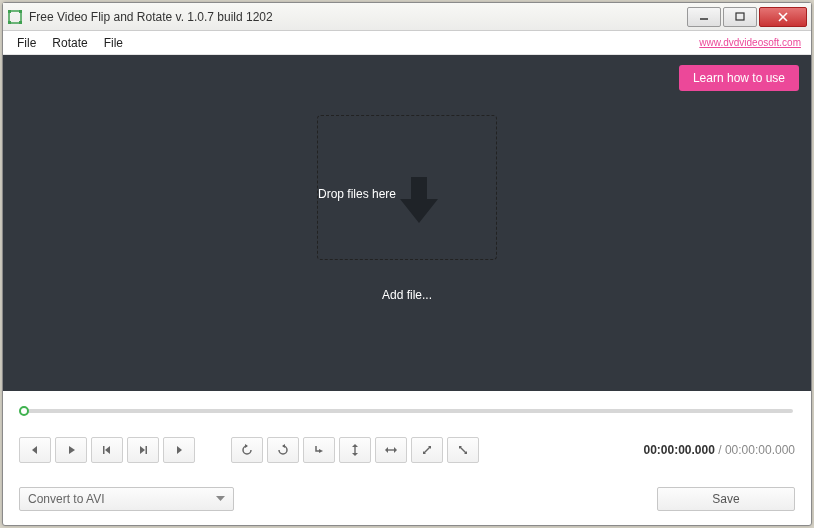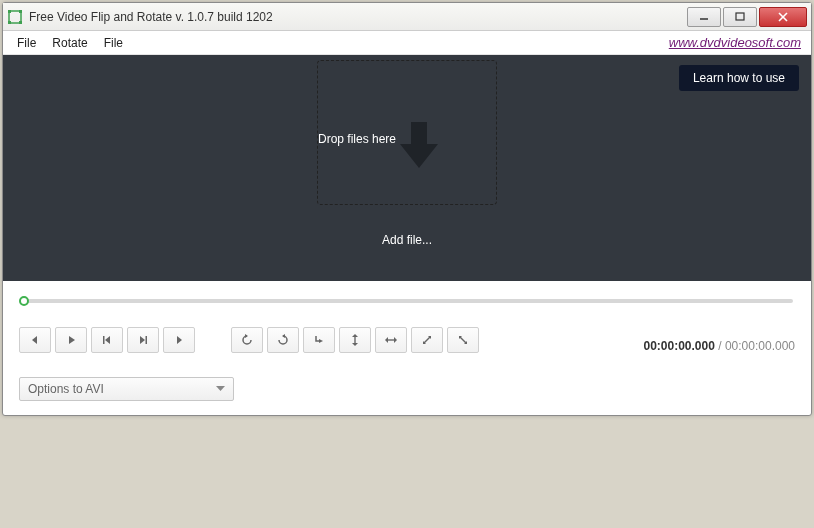--- a/index.html
+++ b/index.html
@@ -1,37 +1,37 @@
 <!DOCTYPE html>
 <html><head>
 <meta charset="utf-8">
 <style>
   * { box-sizing: border-box; margin: 0; padding: 0; }
   body { font-family: "Segoe UI", Tahoma, sans-serif; font-size: 12px; background: #d8d4c8; width: 814px; height: 528px; overflow: hidden; }
-  .window { width: 810px; height: 414px; margin: 2px; background: #fff; border: 1px solid #8a8a8a; border-radius: 3px; display: flex; flex-direction: column; box-shadow: 0 0 4px rgba(0,0,0,0.2); }
+  .window { width: 810px; height: 524px; margin: 2px; background: #fff; border: 1px solid #8a8a8a; border-radius: 3px; display: flex; flex-direction: column; box-shadow: 0 0 4px rgba(0,0,0,0.2); }
   .titlebar { height: 28px; background: linear-gradient(#f8f8f5, #ececea); display: flex; align-items: center; padding: 0 4px; border-bottom: 1px solid #ccc; }
   .titlebar .app-icon { width: 16px; height: 16px; margin-right: 6px; display:flex; align-items:center; justify-content:center;}
   .titlebar .title { flex: 1; color: #333; font-size: 12px; }
   .win-controls { display: flex; gap: 2px; }
   .win-btn { width: 34px; height: 20px; border: 1px solid #999; background: linear-gradient(#f5f5f5,#e0e0e0); border-radius: 2px; display:flex; align-items:center; justify-content:center; font-size:10px; color:#333; cursor:pointer; }
   .win-btn.close { background: linear-gradient(#e57373,#c93434); border-color:#a52020; color:#fff; width: 48px;}
   .menubar { height: 24px; display:flex; align-items:center; padding: 0 6px; background:#fff; border-bottom:1px solid #e5e5e5;}
   .menubar .menu-item { padding: 3px 8px; cursor:pointer; color:#222; }
   .menubar .spacer { flex:1; }
-  .menubar .site-link { color:#701a75; text-decoration: underline; cursor:pointer; padding-right:4px; font-size:13px;font-style:italic;}
+  .menubar .site-link { color:#ec4899; text-decoration: underline; cursor:pointer; padding-right:4px; font-size:10px;}
   .preview { flex:1; background:#33383f; position:relative; display:flex; align-items:center; justify-content:center; flex-direction:column; }
-  .learn-btn { position:absolute; top:10px; right:12px; background:#0f172a; color:#fff; border:none; border-radius:3px; padding:6px 14px; font-size:12px; cursor:pointer; }
+  .learn-btn { position:absolute; top:10px; right:12px; background:#ec4899; color:#fff; border:none; border-radius:3px; padding:6px 14px; font-size:12px; cursor:pointer; }
   .dropzone { width:180px; height:145px; border:1.5px dashed #222; border-radius:4px; display:flex; flex-direction:row; align-items:center; justify-content:flex-start; padding-top:14px; color:#fff; font-size:12px; margin-top:-30px;}
   .dropzone .arrow { margin-top:14px; }
   .addfile { margin-top:28px; color:#fff; cursor:pointer; font-size:12px;}
   .timeline-area { padding: 14px 16px 8px 16px; }
   .track { position:relative; height:10px; }
   .track-line { position:absolute; left:2px; right:2px; top:4px; height:4px; background:#d7d7d7; border-radius:2px; }
   .track-handle { position:absolute; top:1px; left:0; width:10px; height:10px; border-radius:50%; background:#fff; border:2px solid #3fb24f; }
-  .controls-row { display:flex; align-items:flex-end; padding: 14px 16px 6px 16px; gap:6px; }
+  .controls-row { display:flex; align-items:center; padding: 14px 16px 6px 16px; gap:6px; }
   .btn-group { display:flex; gap:4px; }
   .ctrl-btn { width:32px; height:26px; border:1px solid #cfcfcf; background:linear-gradient(#fdfdfd,#f1f1f1); border-radius:2px; display:flex; align-items:center; justify-content:center; cursor:pointer; color:#555;}
   .controls-row .gap { width:24px; }
   .controls-row .flexfill { flex:1; }
   .time-display { font-size:12px; color:#888; }
   .time-display .current { font-weight:bold; color:#333; }
   .bottom-row { display:flex; align-items:center; padding: 18px 16px 14px 16px; gap:10px; }
   .format-select { width:215px; height:24px; border:1px solid #c7c7c7; background:linear-gradient(#fcfcfc,#efefef); border-radius:2px; display:flex; align-items:center; padding:0 8px; color:#666; font-size:12px; cursor:pointer; justify-content:space-between;}
   .save-btn { width:138px; height:24px; border:1px solid #c7c7c7; background:linear-gradient(#fcfcfc,#efefef); border-radius:2px; display:flex; align-items:center; justify-content:center; color:#555; font-size:12px; cursor:pointer;}
   svg { display:block; }
@@ -182,23 +182,24 @@
     <div class="flexfill"></div>
     <div class="time-display">
       <span class="current">00:00:00.000</span>
       <span>/</span>
       <span>00:00:00.000</span>
     </div>
   </div>
 
   <div class="bottom-row">
     <div class="format-select">
-      <span>Options to AVI</span>
+      <span>Convert to AVI</span>
       <span>
           <svg width="9" height="6">
             <path d="M0 0 L4.5 5 L9 0 Z" fill="#888"></path>
           </svg>
         </span>
     </div>
     <div style="flex:1"></div>
+    <div class="save-btn">Save</div>
   </div>
 
 </div>
 
 </body></html>

